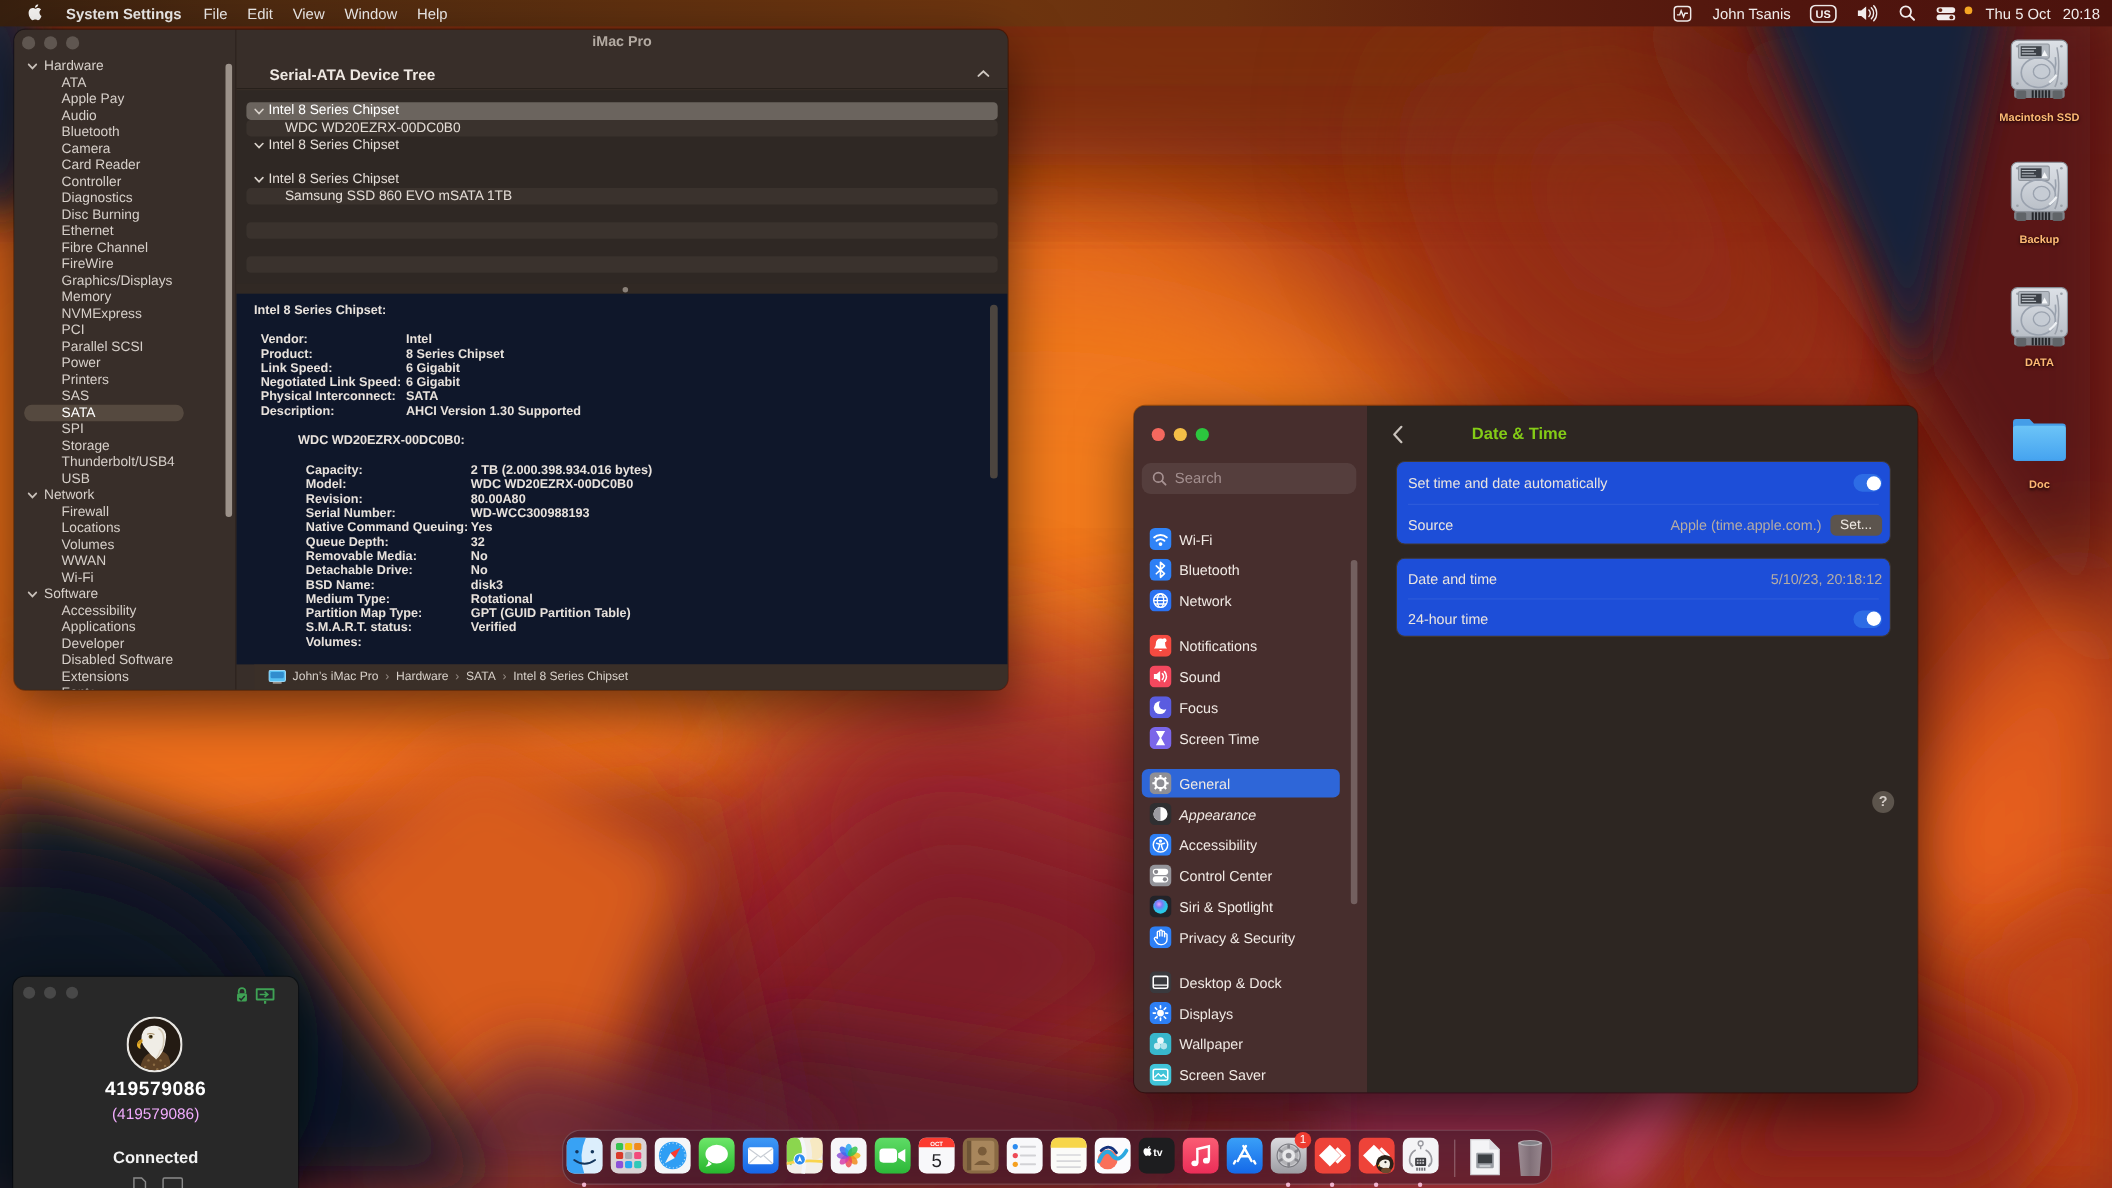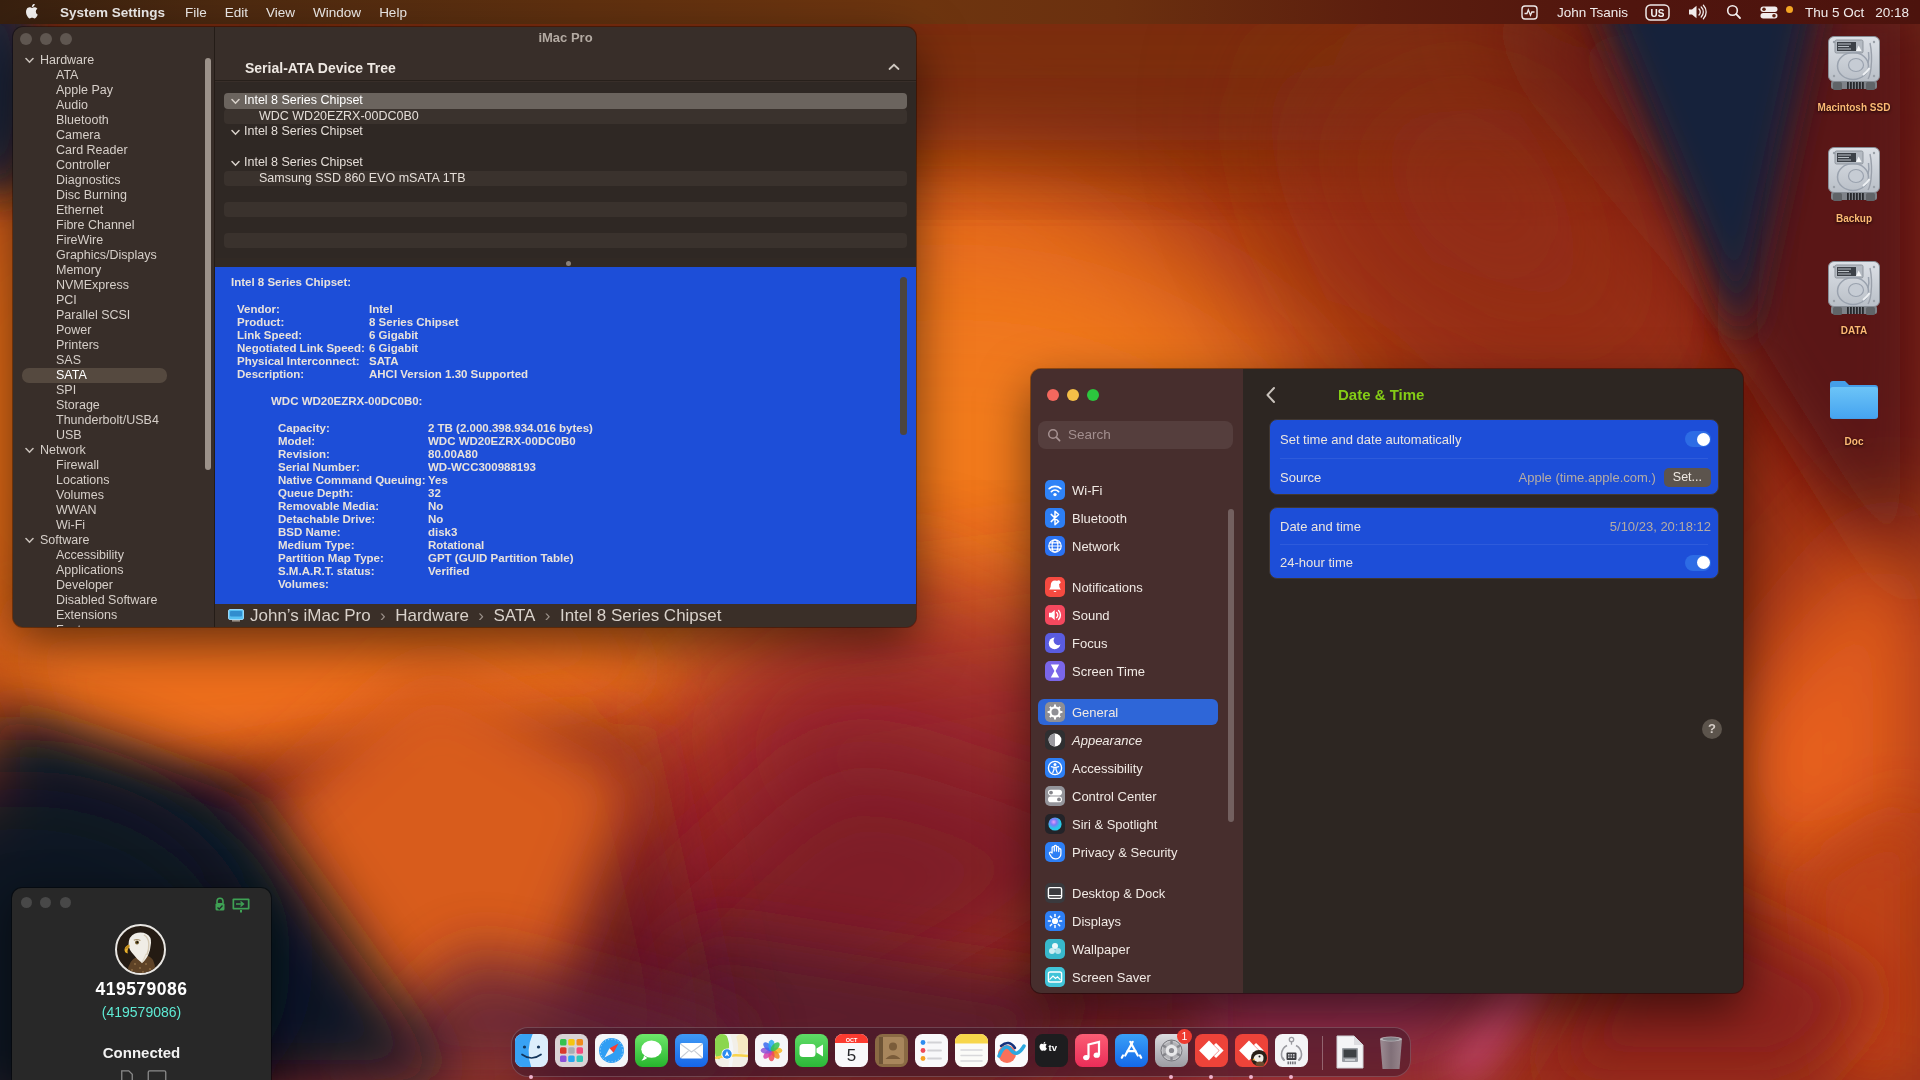--- a/index.html
+++ b/index.html
@@ -15,22 +15,22 @@
 .tl { position:absolute; width:12px; height:12px; border-radius:50%; }
 
 #si { left:13px; top:27px; width:903px; height:600px; background:#352b26; overflow:hidden; }
 #si-side { position:absolute; left:0; top:0; width:201px; height:600px; border-radius:10px 0 0 10px; background:#382e29; font-size:12.5px; color:#d6cfc9; }
 #si-main { position:absolute; left:201px; top:0; width:702px; height:600px; border-radius:0 10px 10px 0; background:#382e29; border-left:1px solid #241c17;}
 #si-title { position:absolute; left:0; top:0; width:100%; height:28px; text-align:center; font-weight:bold; font-size:13px; color:#b3aaa2; line-height:22px;}
 #si-hdr { position:absolute; left:0; top:28px; width:100%; height:26px; line-height:26px; color:#eee8e2; font-weight:bold; font-size:14px; border-bottom:1px solid #27201b; }
 #si-tree { position:absolute; left:0; top:55px; width:100%; height:176px; background:#2f2824; font-size:12.5px; color:#e4ddd7; }
 .trow { position:absolute; left:9px; right:9px; height:15.5px; line-height:15.5px; border-radius:4px; white-space:nowrap; }
 #si-split { position:absolute; left:0; top:231px; width:100%; height:9px; background:#312924; }
-#si-det { position:absolute; left:0; top:240px; width:100%; height:337px; background:#1d4ed8; color:#e8e2dc; font-size:11.5px; }
-#si-foot { position:absolute; left:0; top:577px; width:100%; height:39px; background:#3a2f28; border-radius:0 0 10px 0; color:#d8d1ca; font-size:17px; line-height:23px; }
+#si-det { position:absolute; left:0; top:240px; width:100%; height:337px; background:#0f172a; color:#e8e2dc; font-size:11.5px; }
+#si-foot { position:absolute; left:16px; top:577px; width:100%; height:39px; background:#3a2f28; border-radius:0 0 10px 0; color:#d8d1ca; font-size:11px; line-height:23px; }
 .dl { position:absolute; white-space:nowrap; font-weight:600; }
 
 #st { left:1031px; top:369px; width:712px; height:624px; background:#2d2622; }
 #st-side { position:absolute; left:0; top:0; width:212px; height:624px; border-radius:10px 0 0 10px; background:#472e2d; }
 #st-main { position:absolute; left:212px; top:0; width:500px; height:624px; border-radius:0 10px 10px 0; background:#2d2622; }
 .srow { position:absolute; left:10px; width:192px; height:26px; display:flex; align-items:center; color:#f0e9e4; font-size:13px; }
 .srow .ic { width:20px; height:20px; border-radius:5px; margin:0 7px 0 4px; flex:0 0 20px; display:flex; align-items:center; justify-content:center; }
 .box { position:absolute; left:26px; width:450px; background:#1d4ed8; border:1px solid #403731; border-radius:8px; }
 .brow { position:relative; height:36px; display:flex; align-items:center; padding:0 7px 0 10px; color:#ebe5e0; font-size:13px; }
 .brow .vv { margin-left:auto; color:#b5aca5; }
@@ -611,21 +611,21 @@
     <path d="M14.2 20.5 Q9.5 22 9.5 26 Q9.8 29 12.8 29.5 Q11.8 25.5 14.5 23 Z" fill="#e8b02a"></path>
     <path d="M14.3 20.8 Q10.3 22.2 9.9 25.5 Q12.3 25.1 14.4 22.9 Z" fill="#c28d1e"></path>
     <circle cx="22" cy="18.5" r="1.9" fill="#6a5526"></circle>
         <circle cx="22.4" cy="18.2" r="0.9" fill="#14100a"></circle>
     <path d="M18.8 16.2 Q22 14.8 25.4 16.4" stroke="#a8916a" stroke-width="1.1" fill="none"></path>
     <path d="M29 11 Q33.5 13.5 33.8 19.5 Q34.2 26 31.8 31" stroke="#cdbfa8" stroke-width="1.4" fill="none" opacity=".8"></path>
     <path d="M26.5 39 Q29.5 35 31 30" stroke="#d8cbb4" stroke-width="1.2" fill="none" opacity=".6"></path>
     </g>
   </svg>
   <div style="position:absolute;left:0;top:91px;width:259px;text-align:center;font-size:17.5px;font-weight:bold;color:#fff;letter-spacing:.5px;">419579086</div>
-  <div style="position:absolute;left:0;top:116px;width:259px;text-align:center;font-size:14px;color:#5eead4;">(419579086)</div>
+  <div style="position:absolute;left:0;top:116px;width:259px;text-align:center;font-size:14px;color:#f0abfc;">(419579086)</div>
   <div style="position:absolute;left:0;top:156px;width:259px;text-align:center;font-size:15px;font-weight:bold;color:#f2f2f2;">Connected</div>
   <svg style="position:absolute;left:105px;top:182px;" width="20" height="14" viewBox="0 0 20 16">
       <path d="M4 1 h8 l4 4 v10 h-12 z" fill="none" stroke="#8a8a8a" stroke-width="1.5"></path>
     </svg>
   <svg style="position:absolute;left:134px;top:182px;" width="22" height="14" viewBox="0 0 22 16">
       <rect x="1" y="1" width="20" height="13" rx="1.5" fill="none" stroke="#8a8a8a" stroke-width="1.5"></rect>
     </svg>
 </div>
 
 <div id="desktop-icons">

